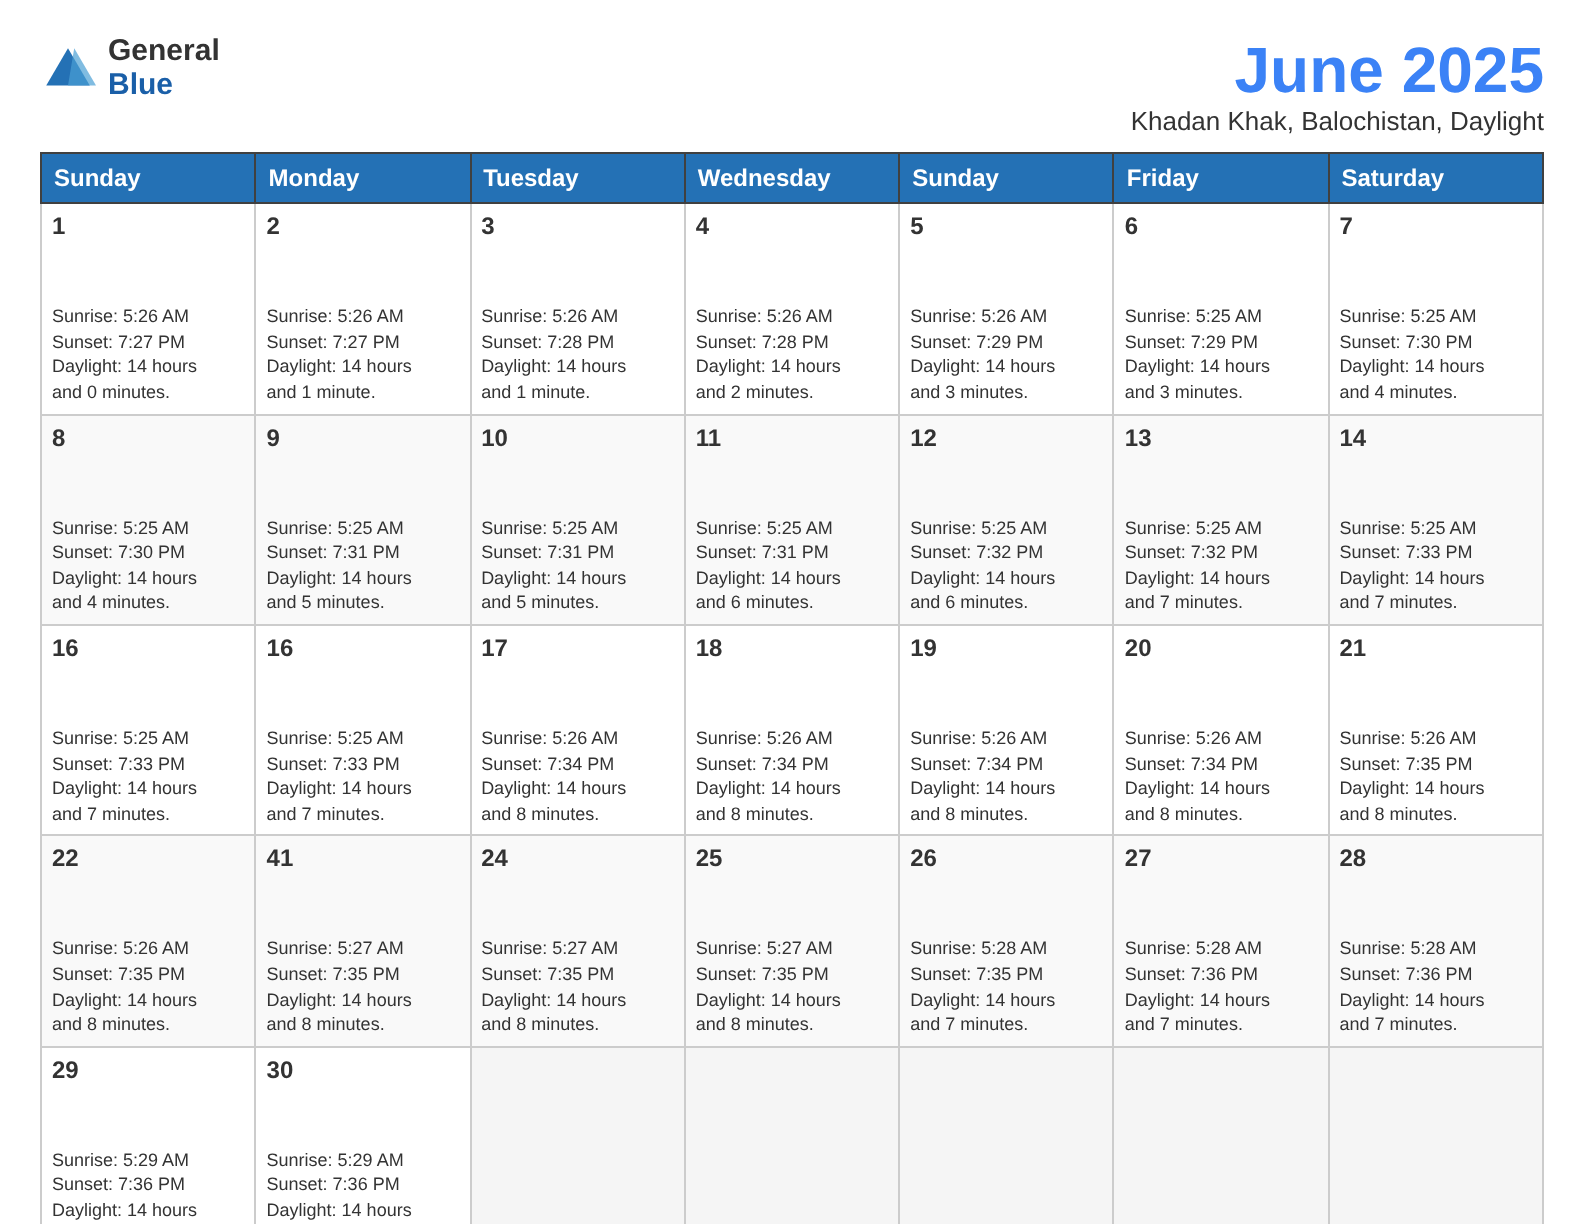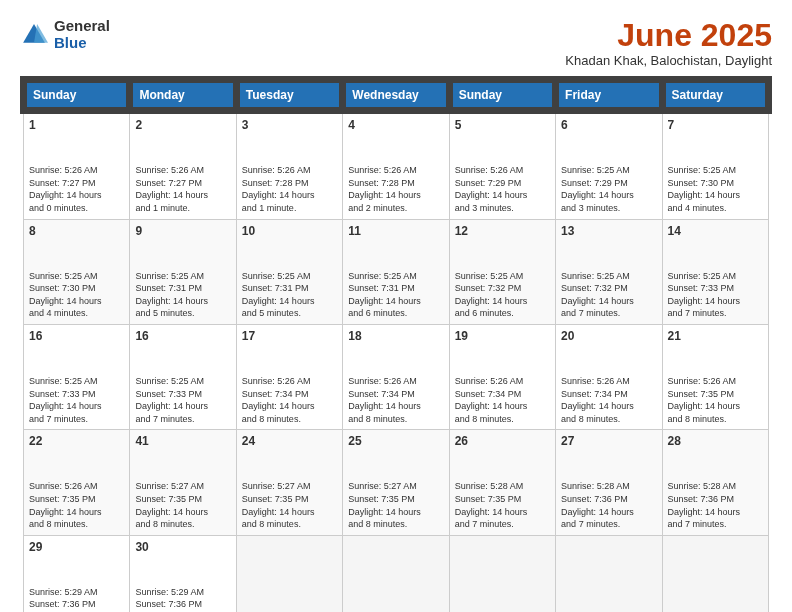--- a/index.html
+++ b/index.html
@@ -45,41 +45,41 @@
     .logo-icon {
       width: 28px;
       height: 28px;
     }
     .title-section {
       text-align: right;
     }
     .month-title {
       font-size: 32px;
       font-weight: bold;
-      color: #c2410c;
+      color: #3b82f6;
       line-height: 1.1;
     }
     .location-title {
       font-size: 13px;
       color: #333;
       font-weight: normal;
     }
     .calendar {
       width: 100%;
       border-collapse: collapse;
       table-layout: fixed;
     }
     .calendar th {
       background: #2471b5;
       color: white;
       text-align: left;
       padding: 5px 6px;
       font-size: 12px;
       font-weight: bold;
-      border: 7px solid #404040;
+      border: 1px solid #404040;
     }
     .calendar td {
       border: 1px solid #ccc;
       vertical-align: top;
       padding: 4px 5px;
       font-size: 9.5px;
       color: #333;
       background: #fff;
       height: 88px;
     }

